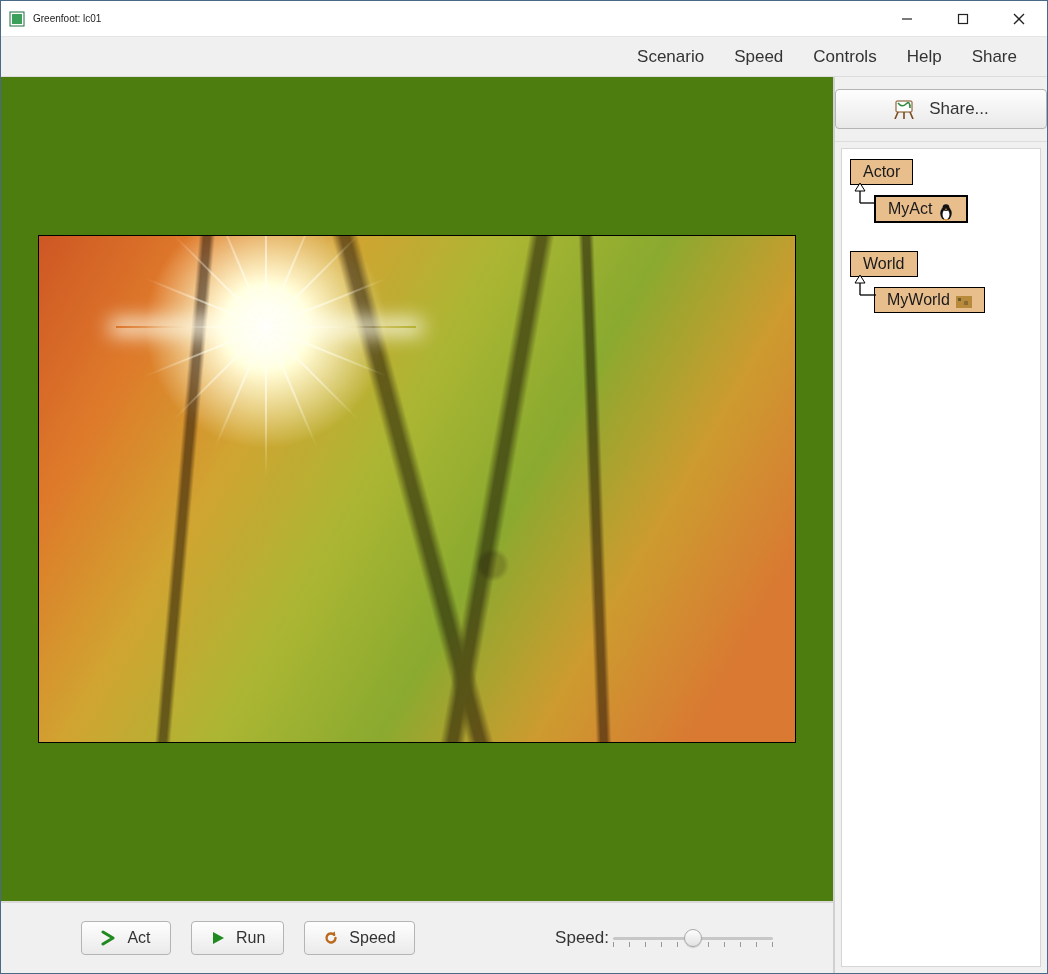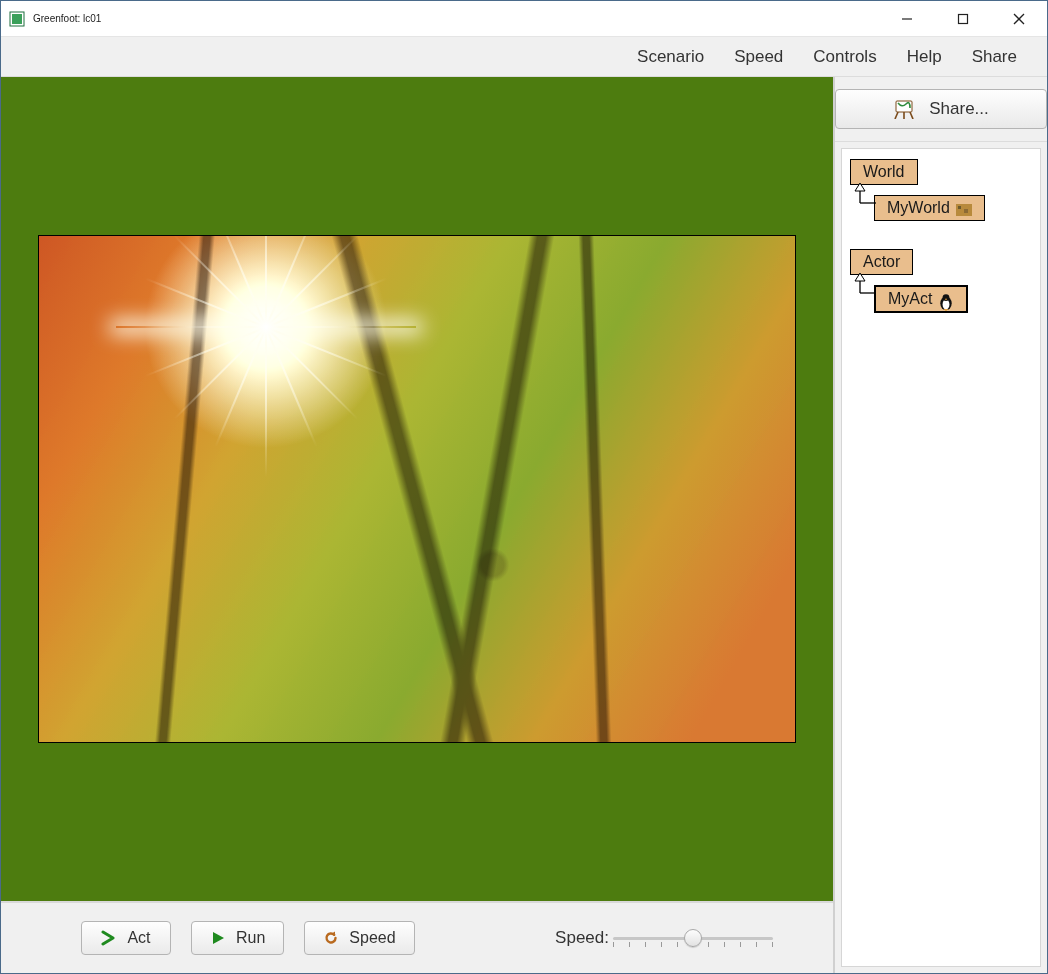--- a/index.html
+++ b/index.html
@@ -337,45 +337,20 @@
           <path d="M5 4 Q9 9 13 5 T17 9" fill="none" stroke="#2e8b3d" stroke-width="1.6"></path>
           <line x1="5" y1="13" x2="2" y2="20" stroke="#7a4a1a" stroke-width="1.6"></line>
           <line x1="17" y1="13" x2="20" y2="20" stroke="#7a4a1a" stroke-width="1.6"></line>
           <line x1="11" y1="13" x2="11" y2="20" stroke="#7a4a1a" stroke-width="1.6"></line>
         </svg>
         <span>Share...</span>
       </div>
     </div>
 
     <div class="class-panel">
-
-      <div class="tree-group">
-        <div class="class-box">
-          <span>World</span>
-        </div>
-        <div class="child-row">
-          <span class="inherit-arrow">
-            <svg width="24" height="30" viewBox="0 0 24 30">
-              <polygon points="8,0 3,8 13,8" fill="#fff" stroke="#000" stroke-width="1"></polygon>
-              <line x1="8" y1="8" x2="8" y2="20" stroke="#000" stroke-width="1.3"></line>
-              <line x1="8" y1="20" x2="24" y2="20" stroke="#000" stroke-width="1.3"></line>
-            </svg>
-          </span>
-          <div class="class-box" style="margin-top:10px">
-            <span>MyWorld</span>
-            <span class="class-icon">
-              <svg viewBox="0 0 16 12">
-                  <rect width="16" height="12" fill="#b88a3c"></rect>
-                  <rect x="2" y="2" width="3" height="3" fill="#6d5a2c"></rect>
-                  <rect x="8" y="5" width="4" height="4" fill="#8c6a34"></rect>
-                </svg>
-            </span>
-          </div>
-        </div>
-      </div>
 
       <div class="tree-group">
         <div class="class-box">
           <span>Actor</span>
         </div>
         <div class="child-row">
           <span class="inherit-arrow">
             <svg width="24" height="30" viewBox="0 0 24 30">
               <polygon points="8,0 3,8 13,8" fill="#fff" stroke="#000" stroke-width="1"></polygon>
               <line x1="8" y1="8" x2="8" y2="20" stroke="#000" stroke-width="1.3"></line>
@@ -390,15 +365,40 @@
                 <ellipse cx="7" cy="10" rx="3" ry="4.5" fill="#fff"></ellipse>
                 <circle cx="7" cy="4" r="3" fill="#111"></circle>
                 <polygon points="5,14 9,14 7,16" fill="#e8a23c"></polygon>
                 <polygon points="6,5 8,5 7,6.5" fill="#e8a23c"></polygon>
               </svg>
             </span>
           </div>
         </div>
       </div>
 
+      <div class="tree-group">
+        <div class="class-box">
+          <span>World</span>
+        </div>
+        <div class="child-row">
+          <span class="inherit-arrow">
+            <svg width="24" height="30" viewBox="0 0 24 30">
+              <polygon points="8,0 3,8 13,8" fill="#fff" stroke="#000" stroke-width="1"></polygon>
+              <line x1="8" y1="8" x2="8" y2="20" stroke="#000" stroke-width="1.3"></line>
+              <line x1="8" y1="20" x2="24" y2="20" stroke="#000" stroke-width="1.3"></line>
+            </svg>
+          </span>
+          <div class="class-box" style="margin-top:10px">
+            <span>MyWorld</span>
+            <span class="class-icon">
+              <svg viewBox="0 0 16 12">
+                  <rect width="16" height="12" fill="#b88a3c"></rect>
+                  <rect x="2" y="2" width="3" height="3" fill="#6d5a2c"></rect>
+                  <rect x="8" y="5" width="4" height="4" fill="#8c6a34"></rect>
+                </svg>
+            </span>
+          </div>
+        </div>
+      </div>
+
     </div>
   </div>
 </div>
 
 </body></html>

